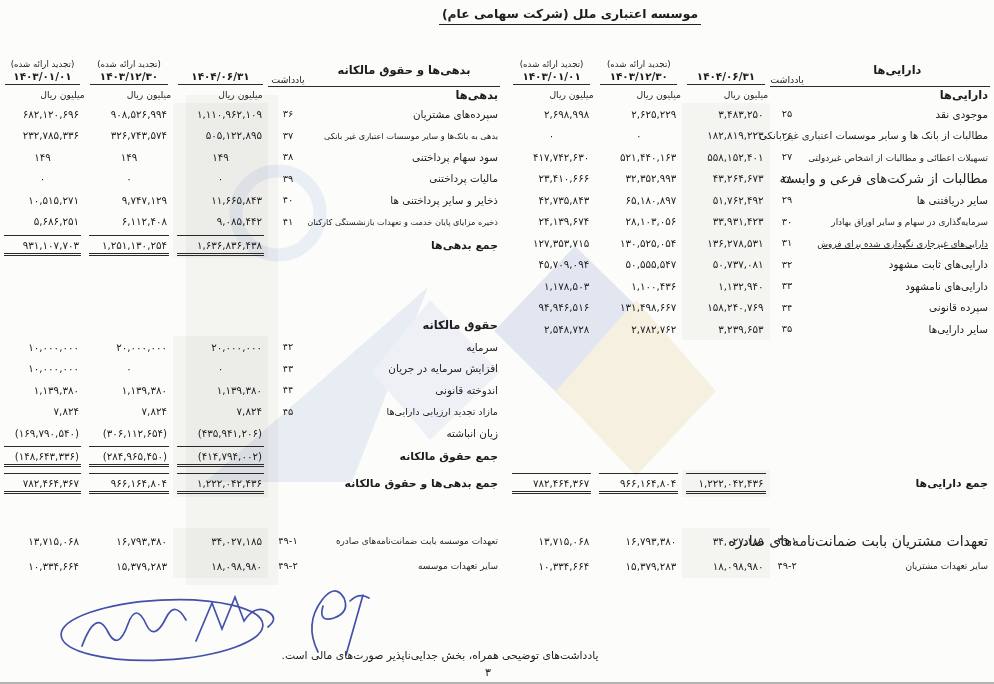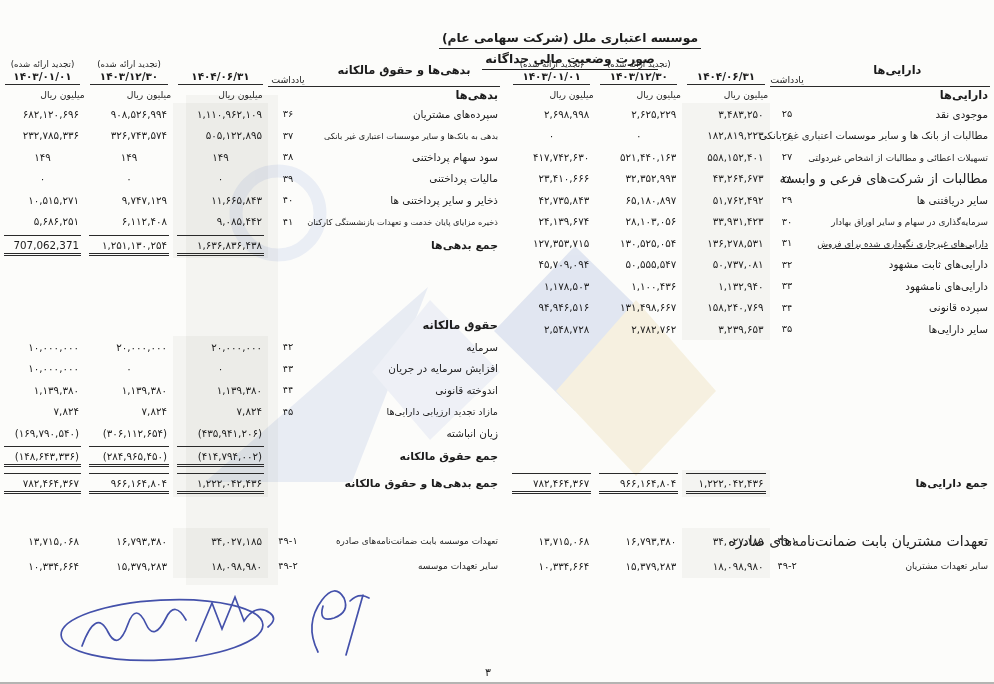--- a/index.html
+++ b/index.html
@@ -8,21 +8,21 @@
     position:relative; width:994px; height:684px; margin:0 auto;
     background:#fcfcfa; color:#1c1c1c; direction:rtl;
     font-family:"DejaVu Sans", sans-serif; overflow:hidden;
   }
   
   .wm { position:absolute; left:0; top:0; pointer-events:none; }
   .scan-edge { position:absolute; left:0; right:0; bottom:0; height:2px; background:#8e8e8c; opacity:.65; }
   .band { position:absolute; background:rgba(110,110,100,0.055); }
 
   
-  .titles { position:absolute; top:4px; right:199px; width:450px; text-align:center;margin-top:24px; }
+  .titles { position:absolute; top:4px; right:199px; width:450px; text-align:center; }
   .titles .tl { line-height:18px; }
   .title-line { display:inline-block; border-bottom:1px solid #222; padding:0 3px 1px; font-weight:bold; font-size:12.3px; }
 
   
   .side { position:absolute; top:54px; }
   .side-assets { right:4px;  width:482px; }
   .side-liab   { left:0;     width:500px; }
   .commit { position:absolute; top:528px; }
   .commit-assets { right:4px; width:482px; }
   .commit-liab   { left:0;    width:500px; }
@@ -81,21 +81,20 @@
       <polygon points="205,482 428,287 352,482" fill="#d8dfef"></polygon>
       <polygon points="575,246 662,331 575,411 494,331" fill="#ccd5ea"></polygon>
       <polygon points="636,300 716,391 636,476 556,391" fill="#f2e8cb"></polygon>
       <polygon points="430,300 500,372 430,440 372,372" fill="#e3e8f3"></polygon>
     </g>
   </svg>
   <div class="band" style="left:186px;top:95px;width:92px;height:490px;"></div>
 
   <div class="titles">
     <div class="tl"><span class="title-line">موسسه اعتباری ملل (شرکت سهامی عام)</span></div>
-    <div class="tl"><span class="title-line">صورت وضعیت مالی جداگانه</span></div>
   </div>
 
   <div class="side side-assets">
     <table class="fin">
       <colgroup>
           <col class="w-label">
           <col class="w-note">
           <col class="w-amt">
           <col class="w-amt">
           <col class="w-amt">
@@ -411,21 +410,21 @@
           <tr class="total">
             <td class="c-label"><span>جمع بدهی‌ها</span></td>
             <td class="c-note"><span dir="ltr"></span></td>
             <td class="c-amt v1">
               <span dir="ltr" class="amt ruled">۱,۶۳۶,۸۳۶,۴۳۸</span>
             </td>
             <td class="c-amt">
               <span dir="ltr" class="amt ruled">۱,۲۵۱,۱۳۰,۲۵۴</span>
             </td>
             <td class="c-amt">
-              <span dir="ltr" class="amt ruled">707,062,371</span>
+              <span dir="ltr" class="amt ruled">۹۳۱,۱۰۷,۷۰۳</span>
             </td>
           </tr>
           <tr class="spacer" style="height: 56px;">
             <td colspan="5"></td>
           </tr>
           <tr class="group">
             <td class="grp"><span>حقوق مالکانه</span></td>
             <td></td>
             <td></td>
             <td></td>
@@ -609,15 +608,16 @@
     <g stroke="#2b3aa0" stroke-width="1.7" fill="none" opacity="0.88" stroke-linecap="round">
       <ellipse cx="162" cy="630" rx="101" ry="30" transform="rotate(-3 162 630)"></ellipse>
       <path d="M82,646 q14,-38 26,-14 q10,20 20,-8 q8,-22 18,0 q8,18 20,-6 q9,-18 20,2"></path>
       <path d="M196,641 l16,-38 l10,26 l13,-32 l9,24 q12,-18 26,-8 q8,6 -2,14"></path>
       <path d="M318,652 q-14,-28 4,-52 q13,-17 22,-2 q6,14 -10,20 q-16,5 -11,-12"></path>
       <path d="M346,655 l17,-60"></path>
       <path d="M350,601 q9,-9 19,-3"></path>
     </g>
   </svg>
 
+  <div class="footer-note">یادداشت‌های توضیحی همراه، بخش جدایی‌ناپذیر صورت‌های مالی است.</div>
   <div class="page-num">۳</div>
   <div class="scan-edge"></div>
 </div>
 
 </body></html>

